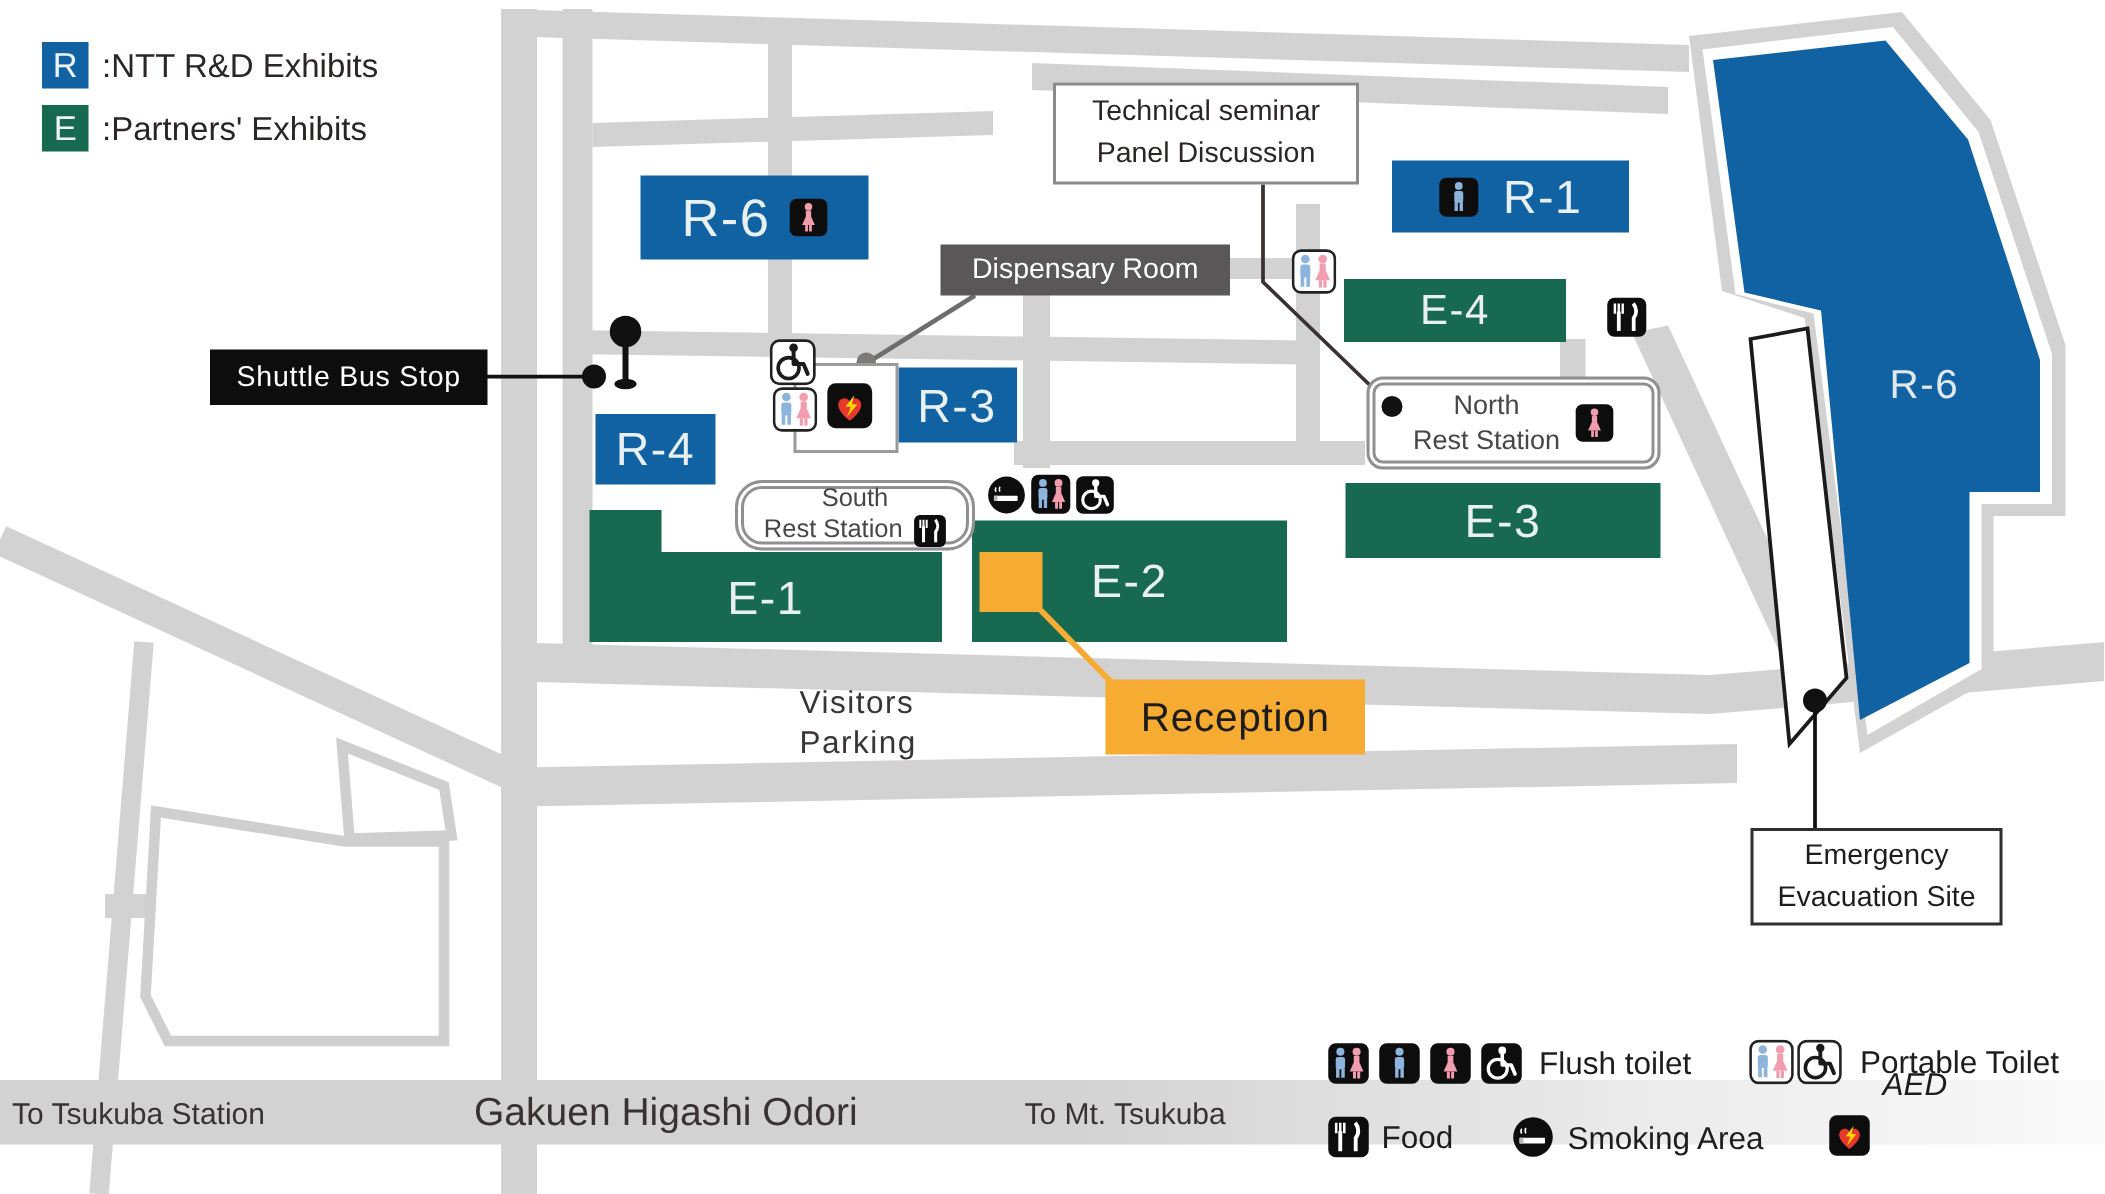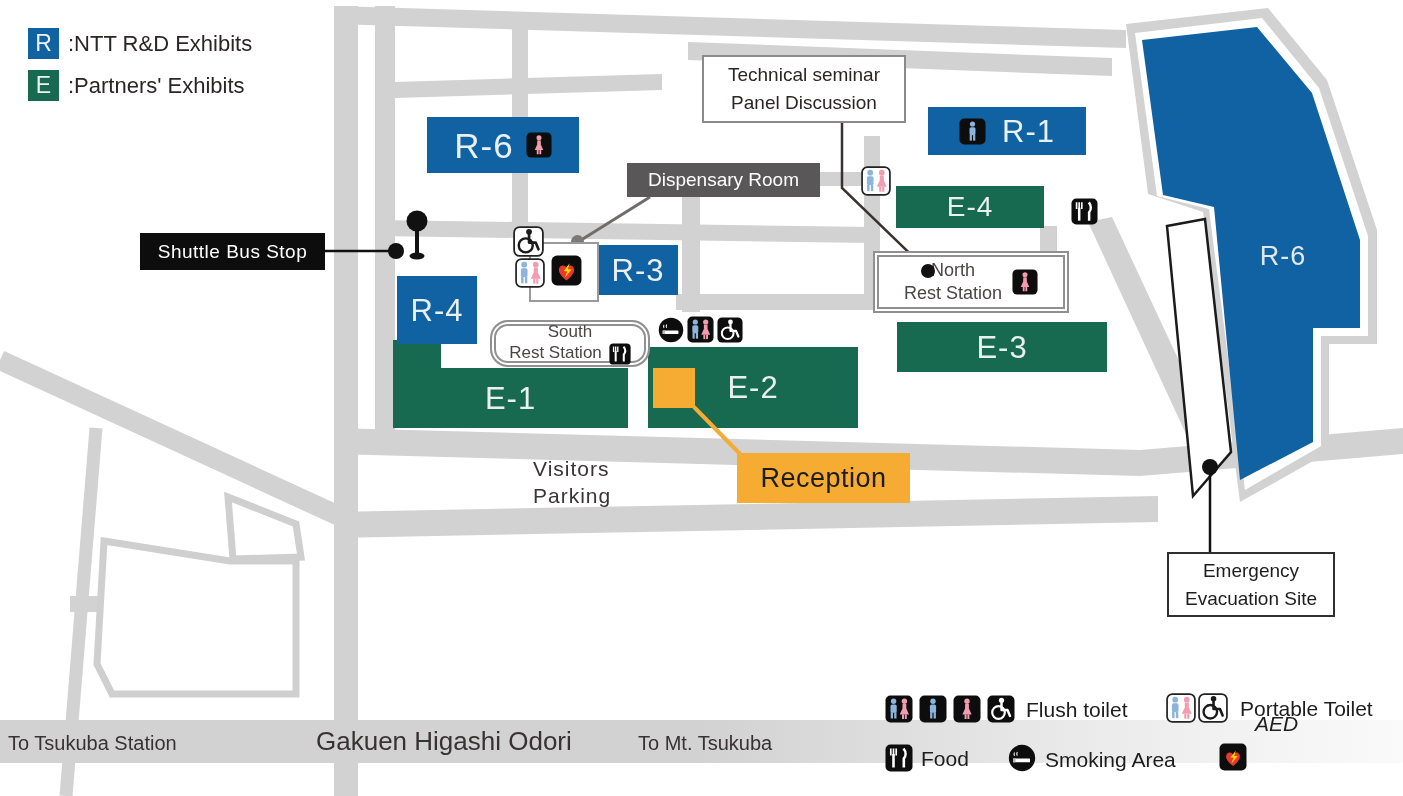--- a/index.html
+++ b/index.html
@@ -109,21 +109,21 @@
         <svg width="26" height="26" viewBox="0 0 28 28">
           <rect x="0.5" y="0.5" width="27" height="27" rx="5" fill="#0d0d0d"></rect>
           <circle cx="14" cy="6.2" r="2.7" fill="#f29daf"></circle>
           <rect x="12.1" y="9" width="3.8" height="4" fill="#f29daf"></rect>
           <path d="M 14 9 L 18.6 19.4 L 9.4 19.4 Z" fill="#f29daf"></path>
           <rect x="11.6" y="19.4" width="2" height="4.6" fill="#f29daf"></rect>
           <rect x="14.4" y="19.4" width="2" height="4.6" fill="#f29daf"></rect>
         </svg>
       </span>
   </div>
-  <div class="abs ex blue" style="left:397px;top:276px;width:80px;height:68px;">
+  <div class="abs ex blue" style="left:397px;top:276px;width:80px;height:47px;">
     <span class="lbl">R-4</span>
   </div>
   <div class="abs ex blue" style="left:598px;top:245px;width:80px;height:50px;">
     <span class="lbl">R-3</span>
   </div>
   <div class="abs ex blue" style="left:928px;top:107px;width:158px;height:48px;gap:16px;">
     <span class="micon">
         <svg width="27" height="27" viewBox="0 0 28 28">
           <rect x="0.5" y="0.5" width="27" height="27" rx="5" fill="#0d0d0d"></rect>
           <circle cx="14" cy="6.2" r="2.7" fill="#8cb4dc"></circle>
@@ -159,21 +159,21 @@
 
   <div class="abs callout-dark" style="left:627px;top:163px;width:193px;height:34px;">
     <span>Dispensary Room</span>
   </div>
   <div class="abs dot" style="left:571px;top:235px;width:13px;height:13px;background:#7c7a79;"></div>
 
   <div class="abs callout-black" style="left:140px;top:233px;width:185px;height:37px;">
     <span>Shuttle Bus Stop</span>
   </div>
 
-  <div class="abs whitebox station" style="left:873px;top:251px;width:192px;height:58px;gap:10px;">
+  <div class="abs whitebox station" style="left:911px;top:251px;width:192px;height:58px;gap:10px;border-radius:11px;">
     <div class="two-line">
       <div>North</div>
       <div>Rest Station</div>
     </div>
     <span class="micon">
         <svg width="26" height="26" viewBox="0 0 28 28">
           <rect x="0.5" y="0.5" width="27" height="27" rx="5" fill="#0d0d0d"></rect>
           <circle cx="14" cy="6.2" r="2.7" fill="#f29daf"></circle>
           <rect x="12.1" y="9" width="3.8" height="4" fill="#f29daf"></rect>
           <path d="M 14 9 L 18.6 19.4 L 9.4 19.4 Z" fill="#f29daf"></path>
@@ -297,21 +297,21 @@
       <svg width="26" height="26" viewBox="0 0 28 28">
         <rect x="0.5" y="0.5" width="27" height="27" rx="5" fill="#0d0d0d"></rect>
         <circle cx="11.5" cy="17.5" r="6.3" fill="none" stroke="#ffffff" stroke-width="2.2"></circle>
         <circle cx="14.5" cy="5.3" r="2.6" fill="#ffffff"></circle>
         <path d="M14.5 7.5 L14.5 15 L20.5 15 L23 21" fill="none" stroke="#ffffff" stroke-width="2.4" stroke-linejoin="round" stroke-linecap="round"></path>
       </svg>
     </span>
 
   <div class="abs roadlabel" style="left:8px;top:733px;font-size:20px;">To Tsukuba Station</div>
   <div class="abs roadlabel" style="left:316px;top:728px;font-size:26px;">Gakuen Higashi Odori</div>
-  <div class="abs roadlabel" style="left:638px;top:733px;font-size:20px;">To Mt. Tsukuba</div>
+  <div class="abs roadlabel" style="left:683px;top:733px;font-size:20px;">To Mt. Tsukuba</div>
 
   <span class="abs micon" style="left:885px;top:695px;">
       <svg width="28" height="28" viewBox="0 0 28 28">
         <rect x="0.5" y="0.5" width="27" height="27" rx="5" fill="#0d0d0d"></rect>
         <circle cx="8.6" cy="6.2" r="2.7" fill="#8cb4dc"></circle>
         <rect x="5.5" y="9.6" width="6.2" height="8.2" rx="1.6" fill="#8cb4dc"></rect>
         <rect x="5.699999999999999" y="17.2" width="2.3" height="6.3" fill="#8cb4dc"></rect>
         <rect x="9.2" y="17.2" width="2.3" height="6.3" fill="#8cb4dc"></rect>
         <circle cx="19.4" cy="6.2" r="2.7" fill="#f29daf"></circle>
         <rect x="17.5" y="9" width="3.8" height="4" fill="#f29daf"></rect>

